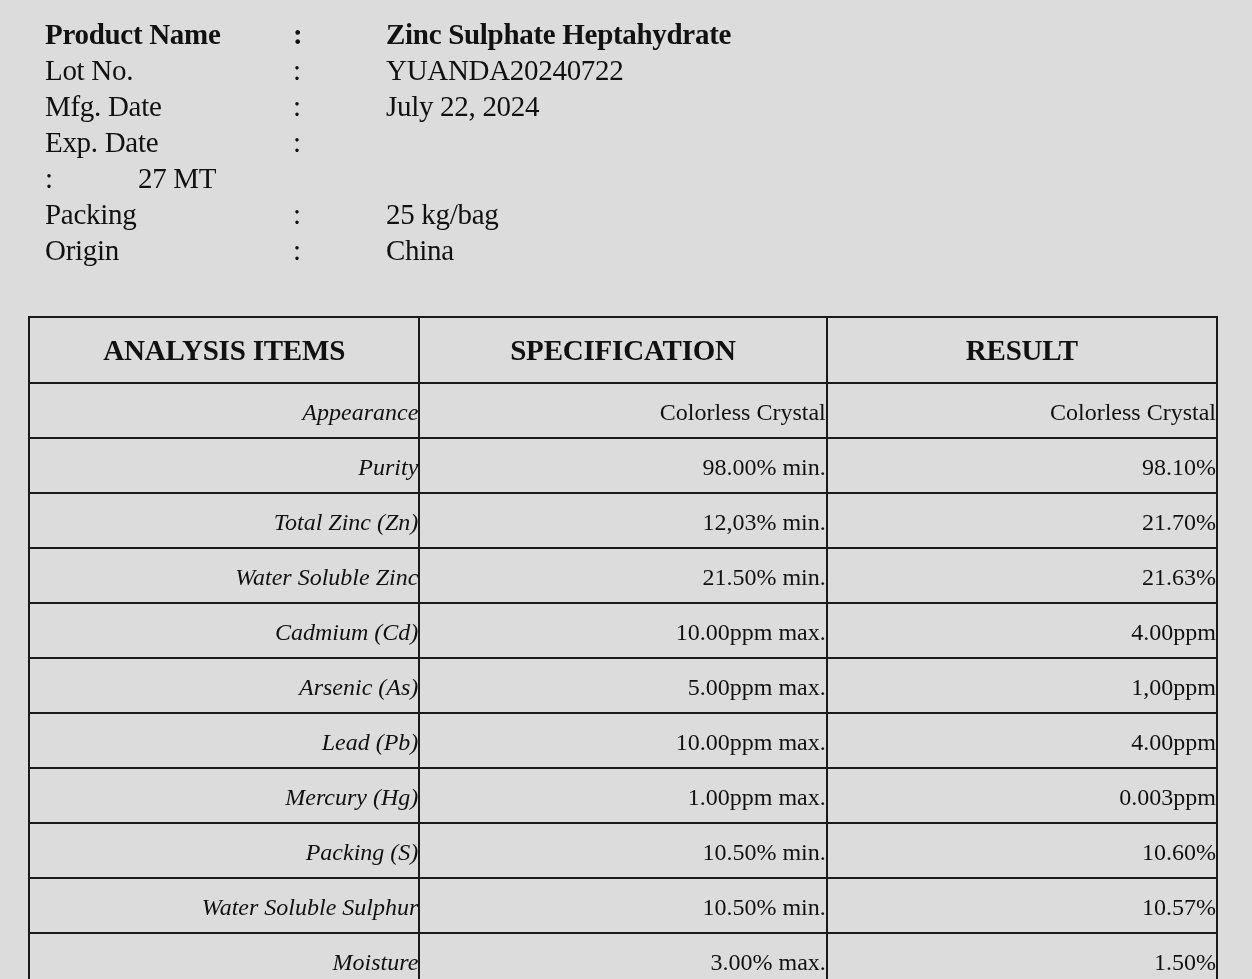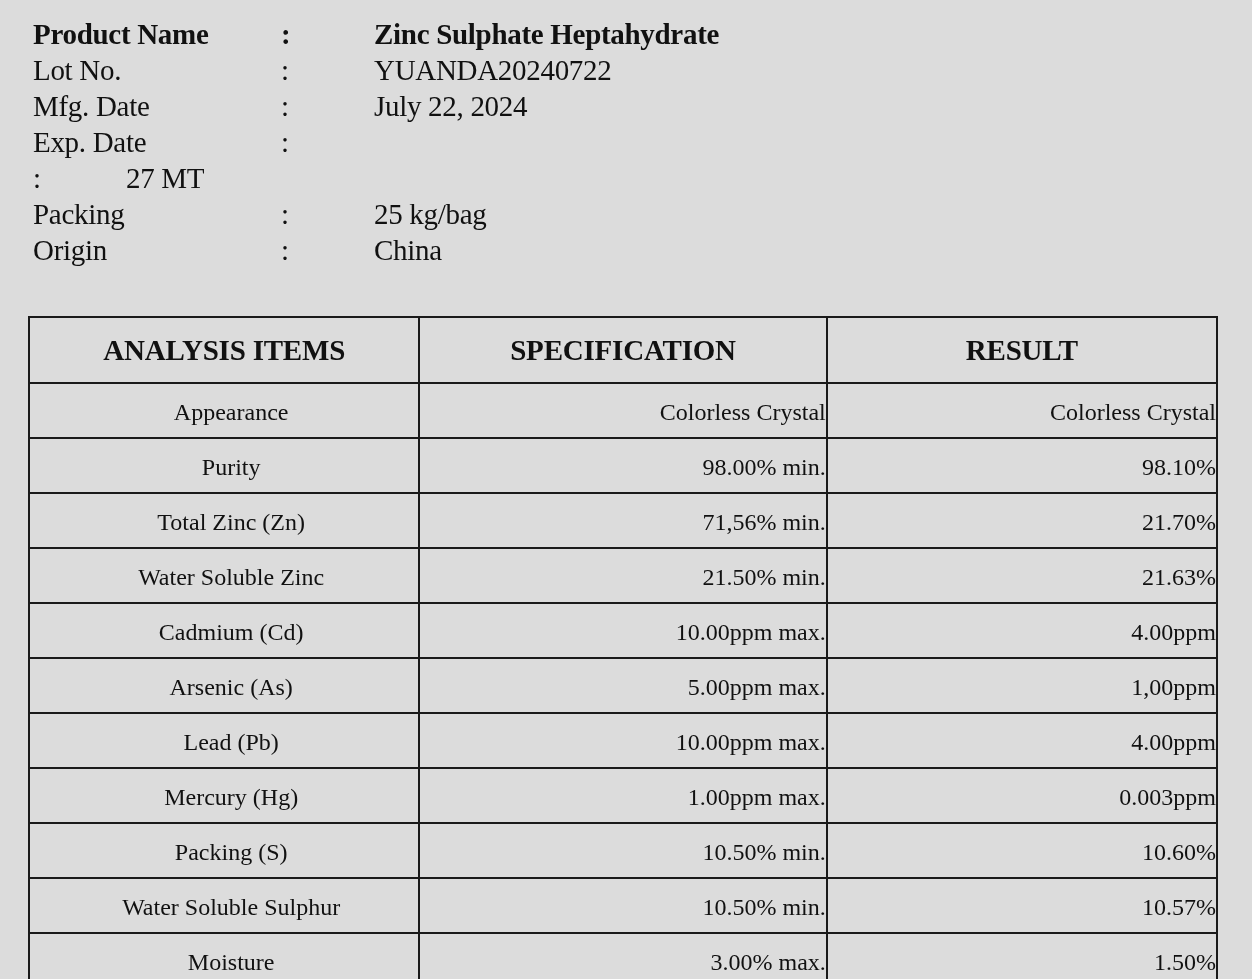--- a/index.html
+++ b/index.html
@@ -10,21 +10,21 @@
       width: 1252px;
       height: 979px;
       background: #dcdcdc;
       font-family: "Liberation Serif", serif;
       color: #111;
       position: relative;
       overflow: hidden;
     }
     .info {
       position: absolute;
-      left: 33px;
+      left: 45px;
       top: 16px;
     }
     .info-row {
       display: flex;
       align-items: baseline;
       height: 36px;
       font-size: 29px;
       line-height: 36px;
     }
     .info-label {
@@ -61,22 +61,23 @@
       letter-spacing: -0.2px;
       margin-left: 28px;
     }
     table.analysis td {
       height: 49px;
       font-size: 24px;
       vertical-align: middle;
       padding-top: 4px;
     }
     td.item {
-      text-align: center;
+      text-align: right;
       padding-left: 14px !important;
+      font-style: italic;
     }
     td.spec, td.result {
       text-align: right;
     }
     col.c1 { width: 391px; }
     col.c2 { width: 408px; }
     col.c3 { width: 391px; }
   </style>
 </head>
 <body>
@@ -136,21 +137,21 @@
       <td class="spec">Colorless Crystal</td>
       <td class="result">Colorless Crystal</td>
     </tr>
     <tr>
       <td class="item">Purity</td>
       <td class="spec">98.00% min.</td>
       <td class="result">98.10%</td>
     </tr>
     <tr>
       <td class="item">Total Zinc (Zn)</td>
-      <td class="spec">71,56% min.</td>
+      <td class="spec">12,03% min.</td>
       <td class="result">21.70%</td>
     </tr>
     <tr>
       <td class="item">Water Soluble Zinc</td>
       <td class="spec">21.50% min.</td>
       <td class="result">21.63%</td>
     </tr>
     <tr>
       <td class="item">Cadmium (Cd)</td>
       <td class="spec">10.00ppm max.</td>

